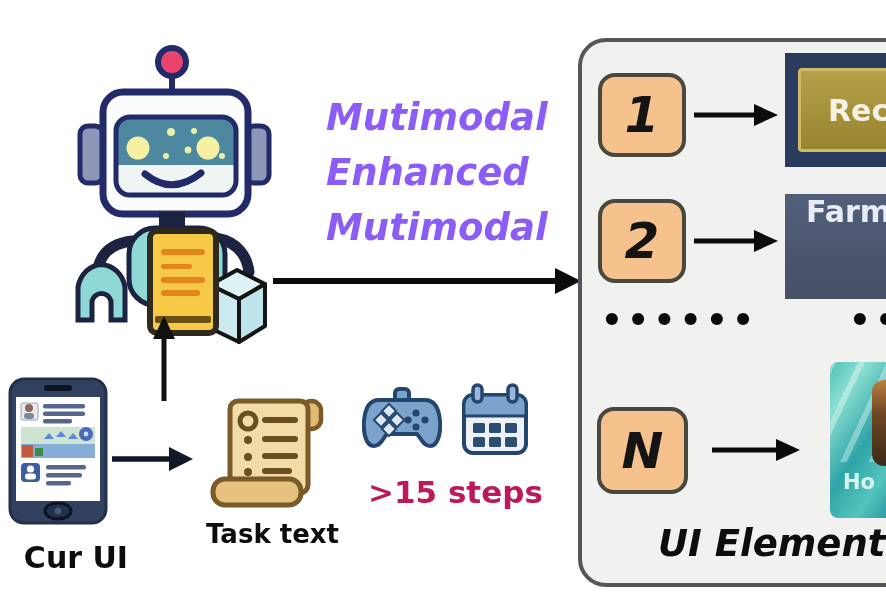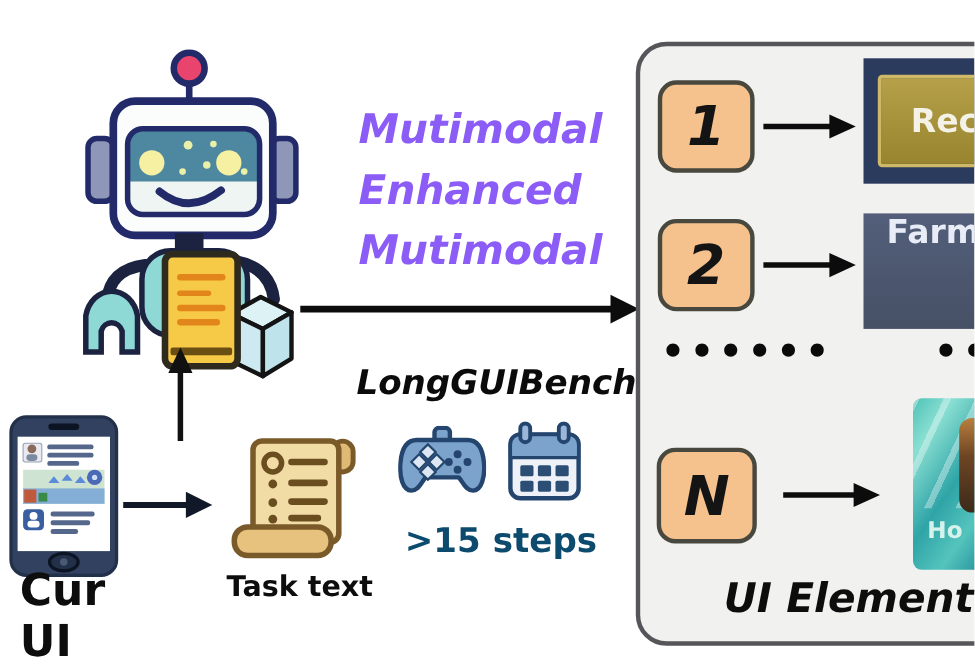--- a/index.html
+++ b/index.html
@@ -5,22 +5,22 @@
   html,body{margin:0;padding:0;background:#ffffff;}
   #stage{
     position:relative;width:886px;height:611px;background:#ffffff;
     overflow:hidden;font-family:"DejaVu Sans",sans-serif;color:#0d0d0d;
   }
   .abs{position:absolute;}
 
   
   .perceiver{left:326px;top:90px;width:260px;font-size:37px;font-weight:bold;font-style:italic;line-height:55px;color:#8b5cf6;}
   .benchmark{left:324px;top:330px;width:270px;font-size:31px;font-weight:bold;font-style:italic;color:#0b0b0b;white-space:nowrap;}
-  .steps{left:368px;top:474px;font-size:31px;font-weight:bold;color:#0c4a6e;white-space:nowrap;}
-  .cur-ui{left:18px;top:514px;width:110px;text-align:left;font-size:40px;font-weight:bold;}
+  .steps{left:368px;top:474px;font-size:31px;font-weight:bold;color:#be185d;white-space:nowrap;}
+  .cur-ui{left:18px;top:540px;width:110px;text-align:right;font-size:30px;font-weight:bold;}
   .task-text{left:200px;top:519px;width:145px;text-align:center;font-size:26px;font-weight:bold;}
   .ui-element{left:658px;top:522px;font-size:37px;font-weight:bold;font-style:italic;white-space:nowrap;text-align:center;}
 
   
   .panel{left:578px;top:38px;width:400px;height:549px;background:#f1f1ef;border:4px solid #56565a;border-radius:28px;box-sizing:border-box;}
   .numbox{width:88px;height:84px;background:#f5c28e;border:4px solid #49483e;border-radius:17px;box-sizing:border-box;
           display:flex;align-items:center;justify-content:center;font-size:50px;font-weight:bold;font-style:italic;color:#141414;}
   .numbox1{left:598px;top:73px;}
   .numbox2{left:598px;top:199px;}
   .numboxN{left:597px;top:407px;width:91px;height:87px;}
@@ -105,21 +105,20 @@
     <div>Mutimodal</div>
     <div>Enhanced</div>
     <div>Mutimodal</div>
   </div>
 
   <svg class="abs arrow-svg" style="left:271px;top:262px;" width="312" height="38" viewBox="0 0 312 38">
     <line x1="2" y1="19" x2="286" y2="19" stroke="#0c0c0c" stroke-width="6"></line>
     <polygon points="284,6 310,19 284,32" fill="#0c0c0c"></polygon>
   </svg>
 
-  <div class="abs benchmark">LongGUIBench</div>
 
   <svg class="abs" style="left:362px;top:387px;" width="80" height="66" viewBox="0 0 80 66">
     <rect x="33" y="2" width="14" height="13" rx="4" fill="#7ba3cc" stroke="#24466e" stroke-width="4"></rect>
     <path d="M17,13 h46 c10,0 14,9 15,21 c1,12 -2,25 -10,25 c-7,0 -9,-8 -13,-12 h-30 c-4,4 -6,12 -13,12 c-8,0 -11,-13 -10,-25 c1,-12 5,-21 15,-21 z" fill="#7ba3cc" stroke="#24466e" stroke-width="4" stroke-linejoin="round"></path>
     <g fill="#dce7f3" stroke="#24466e" stroke-width="2">
       <rect x="-5" y="-5" width="10" height="10" transform="translate(27,24) rotate(45)"></rect>
       <rect x="-5" y="-5" width="10" height="10" transform="translate(19,33) rotate(45)"></rect>
       <rect x="-5" y="-5" width="10" height="10" transform="translate(35,33) rotate(45)"></rect>
       <rect x="-5" y="-5" width="10" height="10" transform="translate(27,42) rotate(45)"></rect>
     </g>

